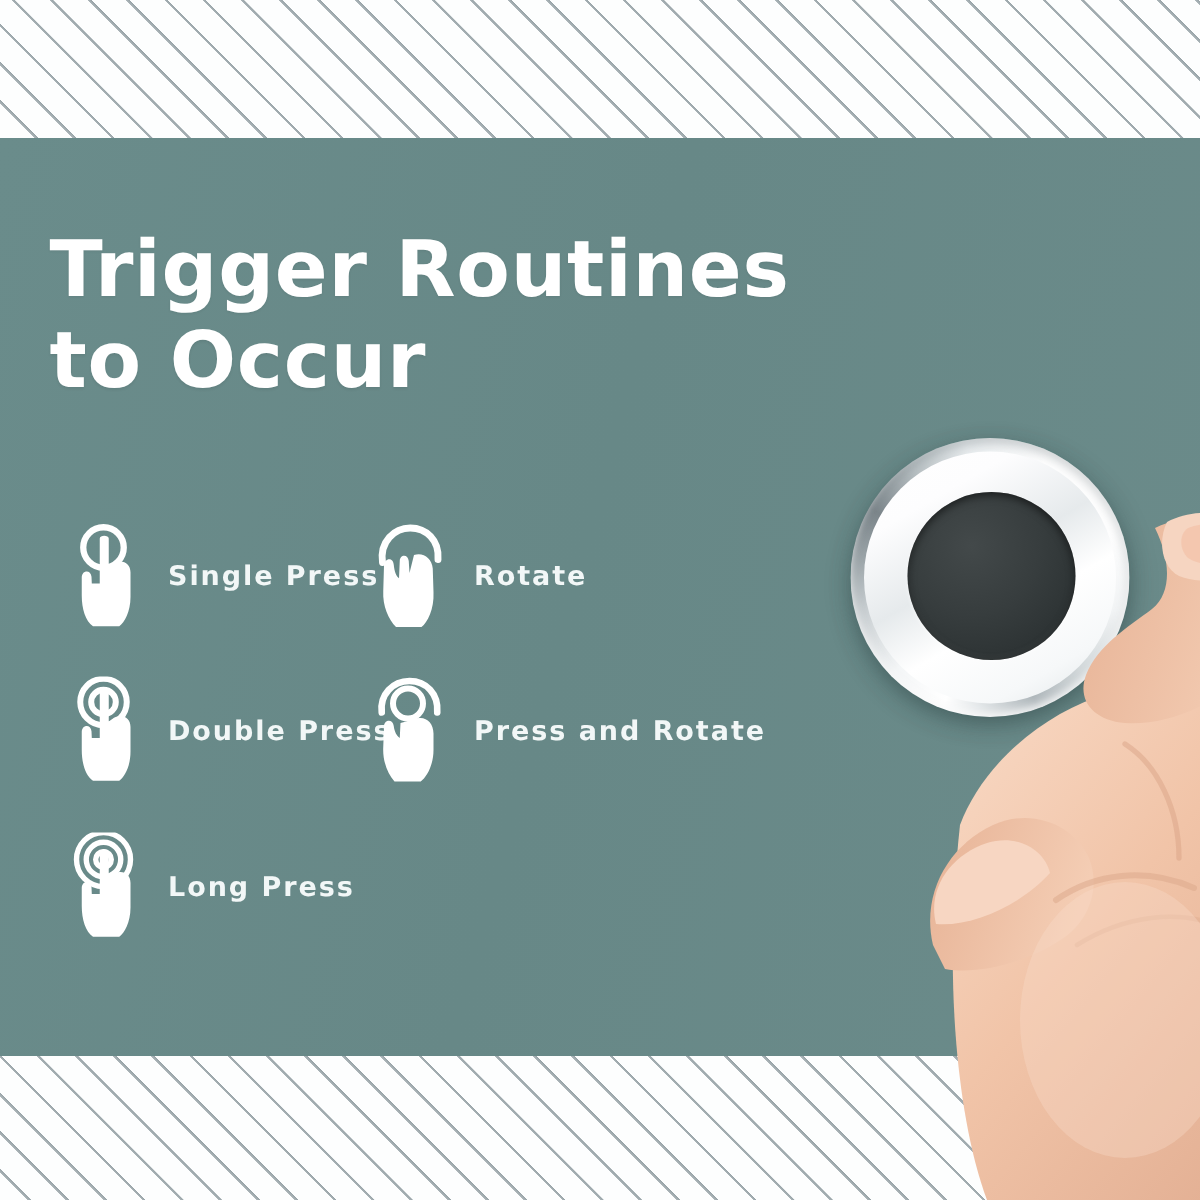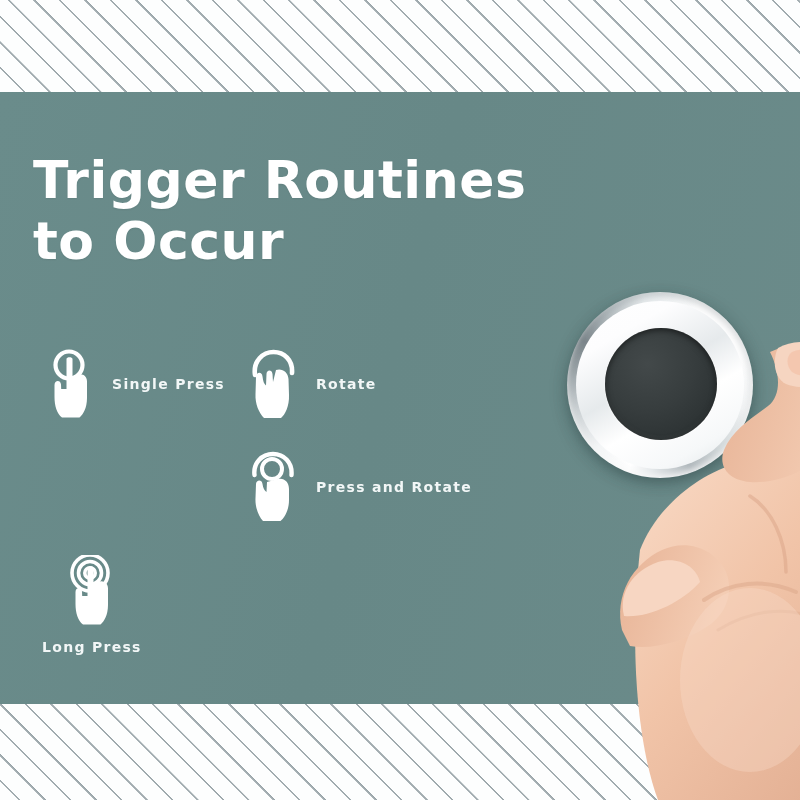--- a/index.html
+++ b/index.html
@@ -81,31 +81,31 @@
 
   .gesture .ic {
     width: 58px;
     height: 72px;
     flex: 0 0 58px;
     position: relative;
   }
 
   .gesture .lbl {
     color: #f2f7f7;
-    font-size: 14px;
+    font-size: 18px;
     font-weight: bold;
     letter-spacing: 1.3px;
     white-space: nowrap;
     font-family: "DejaVu Sans", "Liberation Sans", sans-serif;
   }
 
   
   .g-single  { left: 42px;  top: 256px; }
   .g-double  { left: 42px;  top: 359px; }
-  .g-long    { left: 42px;  top: 463px; flex-direction: column; }
+  .g-long    { left: 42px;  top: 463px; }
   .g-rotate  { left: 246px; top: 256px; }
   .g-prot    { left: 246px; top: 359px; }
 
   .gesture svg { display: block; }
 
   
   .knob-wrap {
     position: absolute;
     left: 567px;
     top: 292px;
@@ -203,20 +203,34 @@
             <path d="M24.5 11 C24.5 8.5 30.5 8.5 30.5 11 L30.5 30 L34 27.5
                      C39.5 24.5 45 27.5 45 33.5 L45 50
                      C45 60 41 67 37.5 69.5 L20 69.5
                      C15 66 12.5 58 12.5 49 L12.5 37
                      C12.5 32 18.5 31.5 19 36.5 L19.2 41 L24.5 41 Z" fill="#ffffff"></path>
           </svg>
         </span>
         <span class="lbl">Single Press</span>
       </div>
 
+      <div class="gesture g-double">
+        <span class="ic">
+          <svg width="58" height="72" viewBox="0 0 58 72" fill="none">
+            <circle cx="27" cy="17" r="8.2" stroke="#ffffff" stroke-width="4" fill="none"></circle>
+            <circle cx="27" cy="17" r="15.5" stroke="#ffffff" stroke-width="4" fill="none"></circle>
+            <path d="M24.5 11 C24.5 8.5 30.5 8.5 30.5 11 L30.5 30 L34 27.5
+                     C39.5 24.5 45 27.5 45 33.5 L45 50
+                     C45 60 41 67 37.5 69.5 L20 69.5
+                     C15 66 12.5 58 12.5 49 L12.5 37
+                     C12.5 32 18.5 31.5 19 36.5 L19.2 41 L24.5 41 Z" fill="#ffffff"></path>
+          </svg>
+        </span>
+        <span class="lbl">Double Press</span>
+      </div>
 
       <div class="gesture g-long">
         <span class="ic">
           <svg width="58" height="72" viewBox="0 0 58 72" fill="none">
             <circle cx="27" cy="18" r="5.2" stroke="#ffffff" stroke-width="3.6" fill="none"></circle>
             <circle cx="27" cy="18" r="11.5" stroke="#ffffff" stroke-width="3.6" fill="none"></circle>
             <circle cx="27" cy="18" r="18" stroke="#ffffff" stroke-width="3.6" fill="none"></circle>
             <path d="M24.5 13 C24.5 10.5 30.5 10.5 30.5 13 L30.5 30 L34 27.5
                      C39.5 24.5 45 27.5 45 33.5 L45 50
                      C45 60 41 67 37.5 69.5 L20 69.5

